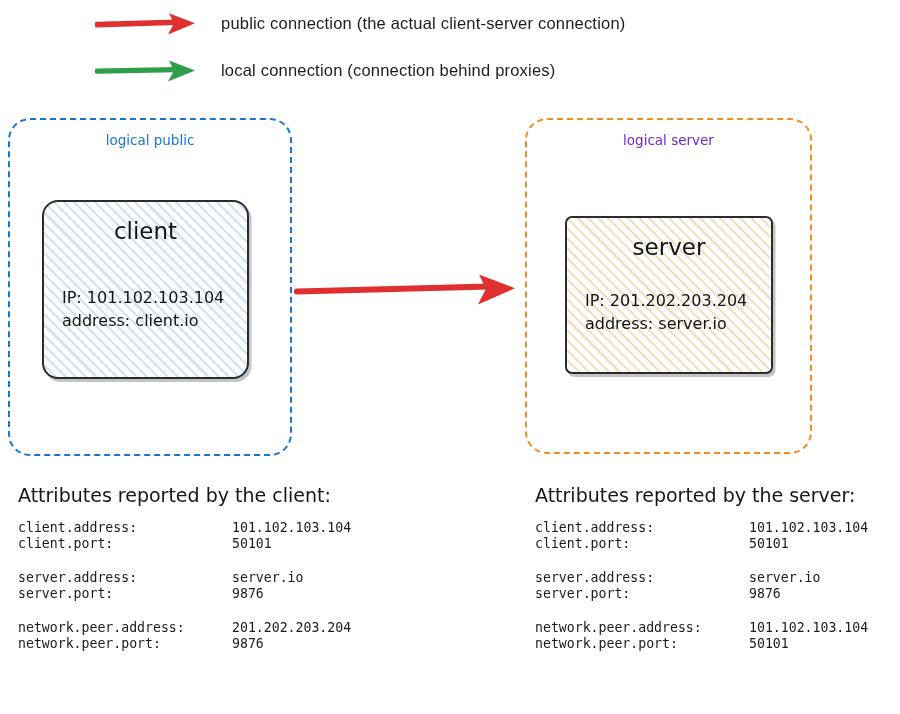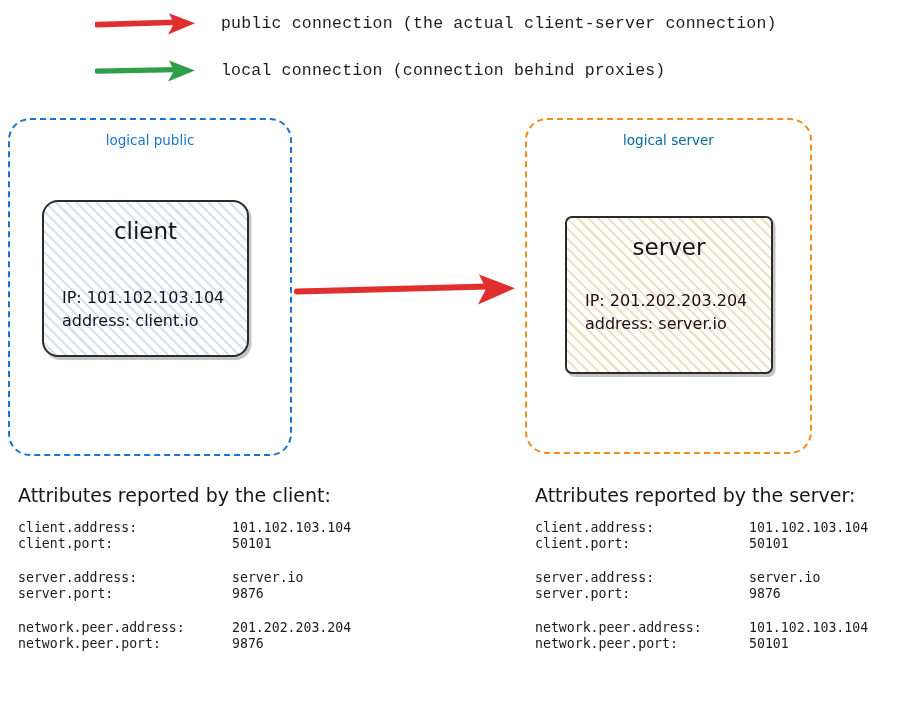--- a/index.html
+++ b/index.html
@@ -21,21 +21,21 @@
     position: absolute;
     display: flex;
     align-items: center;
   }
   #legend-public { left: 95px; top: 10px; }
   #legend-local  { left: 95px; top: 57px; }
 
   .legend-arrow { width: 108px; height: 26px; display: block; }
   .legend-label {
     margin-left: 18px;
-    font-family: Liberation Mono, monospace;
+    font-family: Liberation Sans, sans-serif;
     font-size: 16.5px;
     letter-spacing: 0.2px;
     color: #1d1d1d;
     white-space: nowrap;
   }
 
   
   .logical-box {
     position: absolute;
     border-style: dashed;
@@ -56,34 +56,34 @@
   .logical-label {
     position: absolute;
     top: 12px;
     left: 0; right: 0;
     text-align: center;
     font-size: 13.5px;
     font-family: "DejaVu Sans", sans-serif;
     white-space: nowrap;
   }
   #logical-client-label { color: #1a73d0; }
-  #logical-server-label { color: #0369a1; }
+  #logical-server-label { color: #6d28d9; }
 
   
   .node {
     position: absolute;
     border: 2px solid #2b2b2b;
     border-radius: 16px;
     box-shadow: 2.5px 3px 0 rgba(60,60,60,0.30);
     box-sizing: border-box;
     overflow: hidden;
   }
   #client-node {
     left: 42px; top: 200px;
-    width: 207px; height: 157px;
+    width: 207px; height: 179px;
     background-color: #ffffff;
     background-image: repeating-linear-gradient(
       45deg,
       #cfe4f7 0px, #cfe4f7 2.2px,
       #ffffff 2.2px, #ffffff 7.2px);
   }
   #server-node {
     left: 565px; top: 216px;
     width: 208px; height: 158px;
     background-color: #ffffff;

